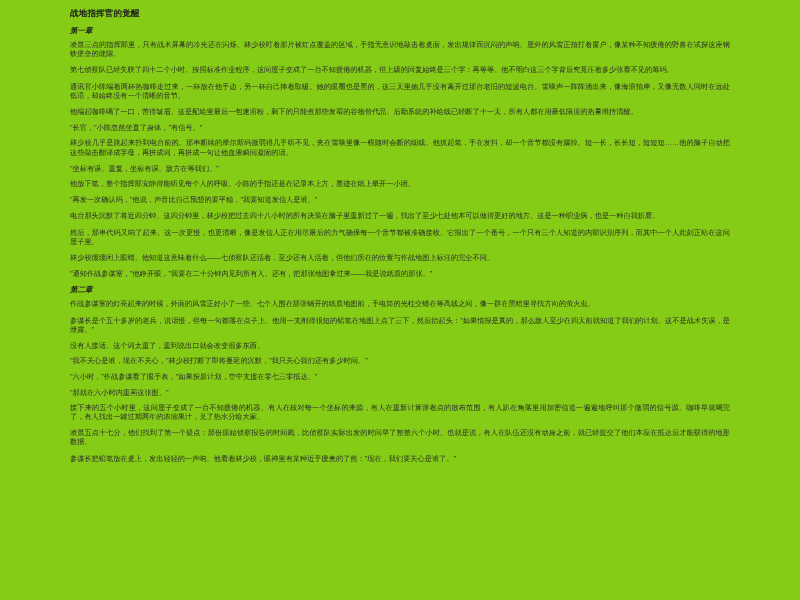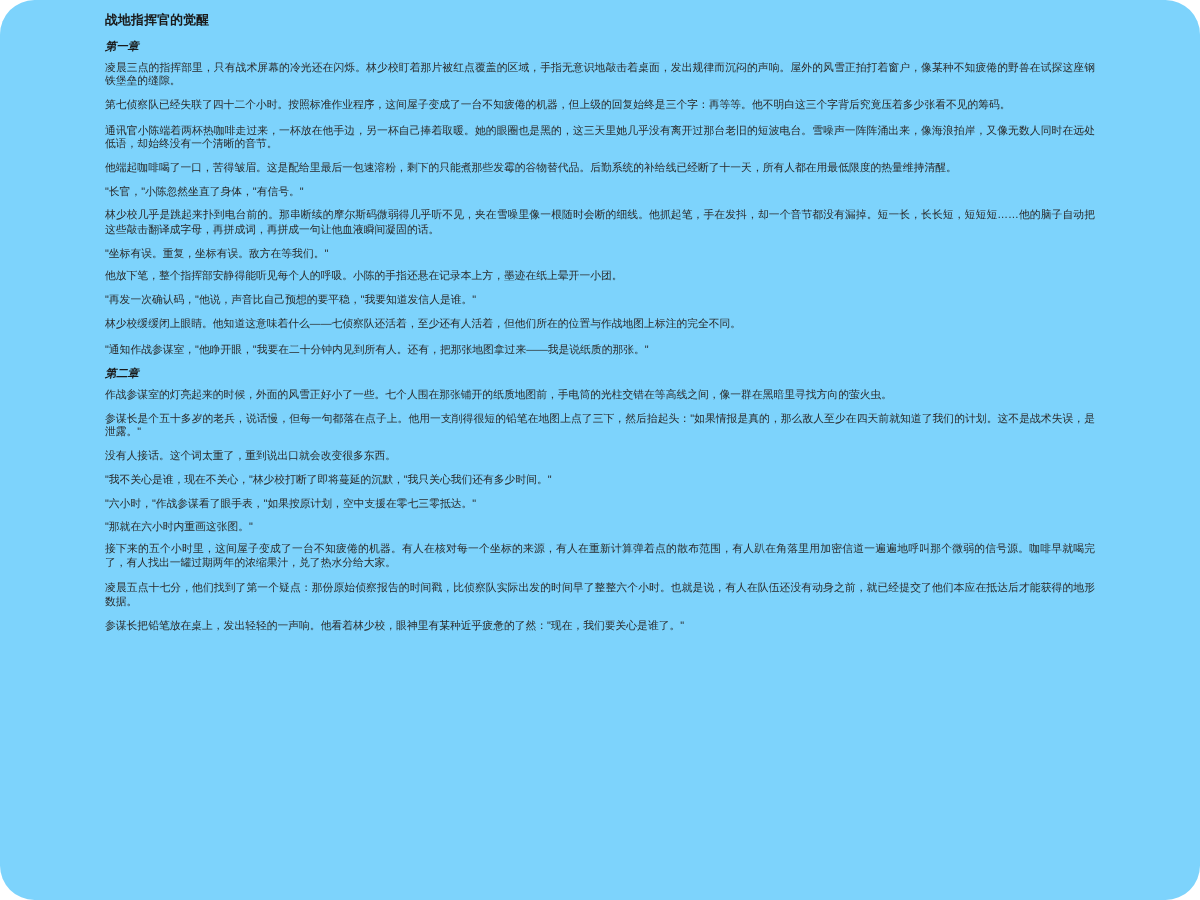--- a/index.html
+++ b/index.html
@@ -9,24 +9,23 @@
     width: 800px;
     height: 600px;
     overflow: hidden;
   }
   body {
     font-family: "Liberation Sans", sans-serif;
   }
   .page {
     width: 800px;
     height: 600px;
-    background: #7dd3fc;
+    background: #84cc16;
     position: relative;
     box-sizing: border-box;
-    border-radius: 23px;
   }
   .doc {
     position: absolute;
     left: 70px;
     top: 8px;
     width: 660px;
   }
   .doc-title {
     font-size: 8.5px;
     font-weight: bold;
@@ -66,20 +65,22 @@
 
     <p class="para">凌晨三点的指挥部里，只有战术屏幕的冷光还在闪烁。林少校盯着那片被红点覆盖的区域，手指无意识地敲击着桌面，发出规律而沉闷的声响。屋外的风雪正拍打着窗户，像某种不知疲倦的野兽在试探这座钢铁堡垒的缝隙。</p>
     <p class="para">第七侦察队已经失联了四十二个小时。按照标准作业程序，这间屋子变成了一台不知疲倦的机器，但上级的回复始终是三个字：再等等。他不明白这三个字背后究竟压着多少张看不见的筹码。</p>
     <p class="para">通讯官小陈端着两杯热咖啡走过来，一杯放在他手边，另一杯自己捧着取暖。她的眼圈也是黑的，这三天里她几乎没有离开过那台老旧的短波电台。雪噪声一阵阵涌出来，像海浪拍岸，又像无数人同时在远处低语，却始终没有一个清晰的音节。</p>
     <p class="para">他端起咖啡喝了一口，苦得皱眉。这是配给里最后一包速溶粉，剩下的只能煮那些发霉的谷物替代品。后勤系统的补给线已经断了十一天，所有人都在用最低限度的热量维持清醒。</p>
     <p class="para tight">"长官，"小陈忽然坐直了身体，"有信号。"</p>
     <p class="para">林少校几乎是跳起来扑到电台前的。那串断续的摩尔斯码微弱得几乎听不见，夹在雪噪里像一根随时会断的细线。他抓起笔，手在发抖，却一个音节都没有漏掉。短一长，长长短，短短短……他的脑子自动把这些敲击翻译成字母，再拼成词，再拼成一句让他血液瞬间凝固的话。</p>
     <p class="para tight">"坐标有误。重复，坐标有误。敌方在等我们。"</p>
     <p class="para">他放下笔，整个指挥部安静得能听见每个人的呼吸。小陈的手指还悬在记录本上方，墨迹在纸上晕开一小团。</p>
     <p class="para">"再发一次确认码，"他说，声音比自己预想的要平稳，"我要知道发信人是谁。"</p>
+    <p class="para">电台那头沉默了将近四分钟。这四分钟里，林少校把过去四十八小时的所有决策在脑子里重新过了一遍，找出了至少七处他本可以做得更好的地方。这是一种职业病，也是一种自我折磨。</p>
+    <p class="para">然后，那串代码又响了起来。这一次更慢，也更清晰，像是发信人正在用尽最后的力气确保每一个音节都被准确接收。它报出了一个番号，一个只有三个人知道的内部识别序列，而其中一个人此刻正站在这间屋子里。</p>
     <p class="para">林少校缓缓闭上眼睛。他知道这意味着什么——七侦察队还活着，至少还有人活着，但他们所在的位置与作战地图上标注的完全不同。</p>
     <p class="para">"通知作战参谋室，"他睁开眼，"我要在二十分钟内见到所有人。还有，把那张地图拿过来——我是说纸质的那张。"</p>
 
     <div class="section-head">第二章</div>
 
     <p class="para">作战参谋室的灯亮起来的时候，外面的风雪正好小了一些。七个人围在那张铺开的纸质地图前，手电筒的光柱交错在等高线之间，像一群在黑暗里寻找方向的萤火虫。</p>
     <p class="para">参谋长是个五十多岁的老兵，说话慢，但每一句都落在点子上。他用一支削得很短的铅笔在地图上点了三下，然后抬起头："如果情报是真的，那么敌人至少在四天前就知道了我们的计划。这不是战术失误，是泄露。"</p>
     <p class="para tight">没有人接话。这个词太重了，重到说出口就会改变很多东西。</p>
     <p class="para">"我不关心是谁，现在不关心，"林少校打断了即将蔓延的沉默，"我只关心我们还有多少时间。"</p>
     <p class="para tight">"六小时，"作战参谋看了眼手表，"如果按原计划，空中支援在零七三零抵达。"</p>

